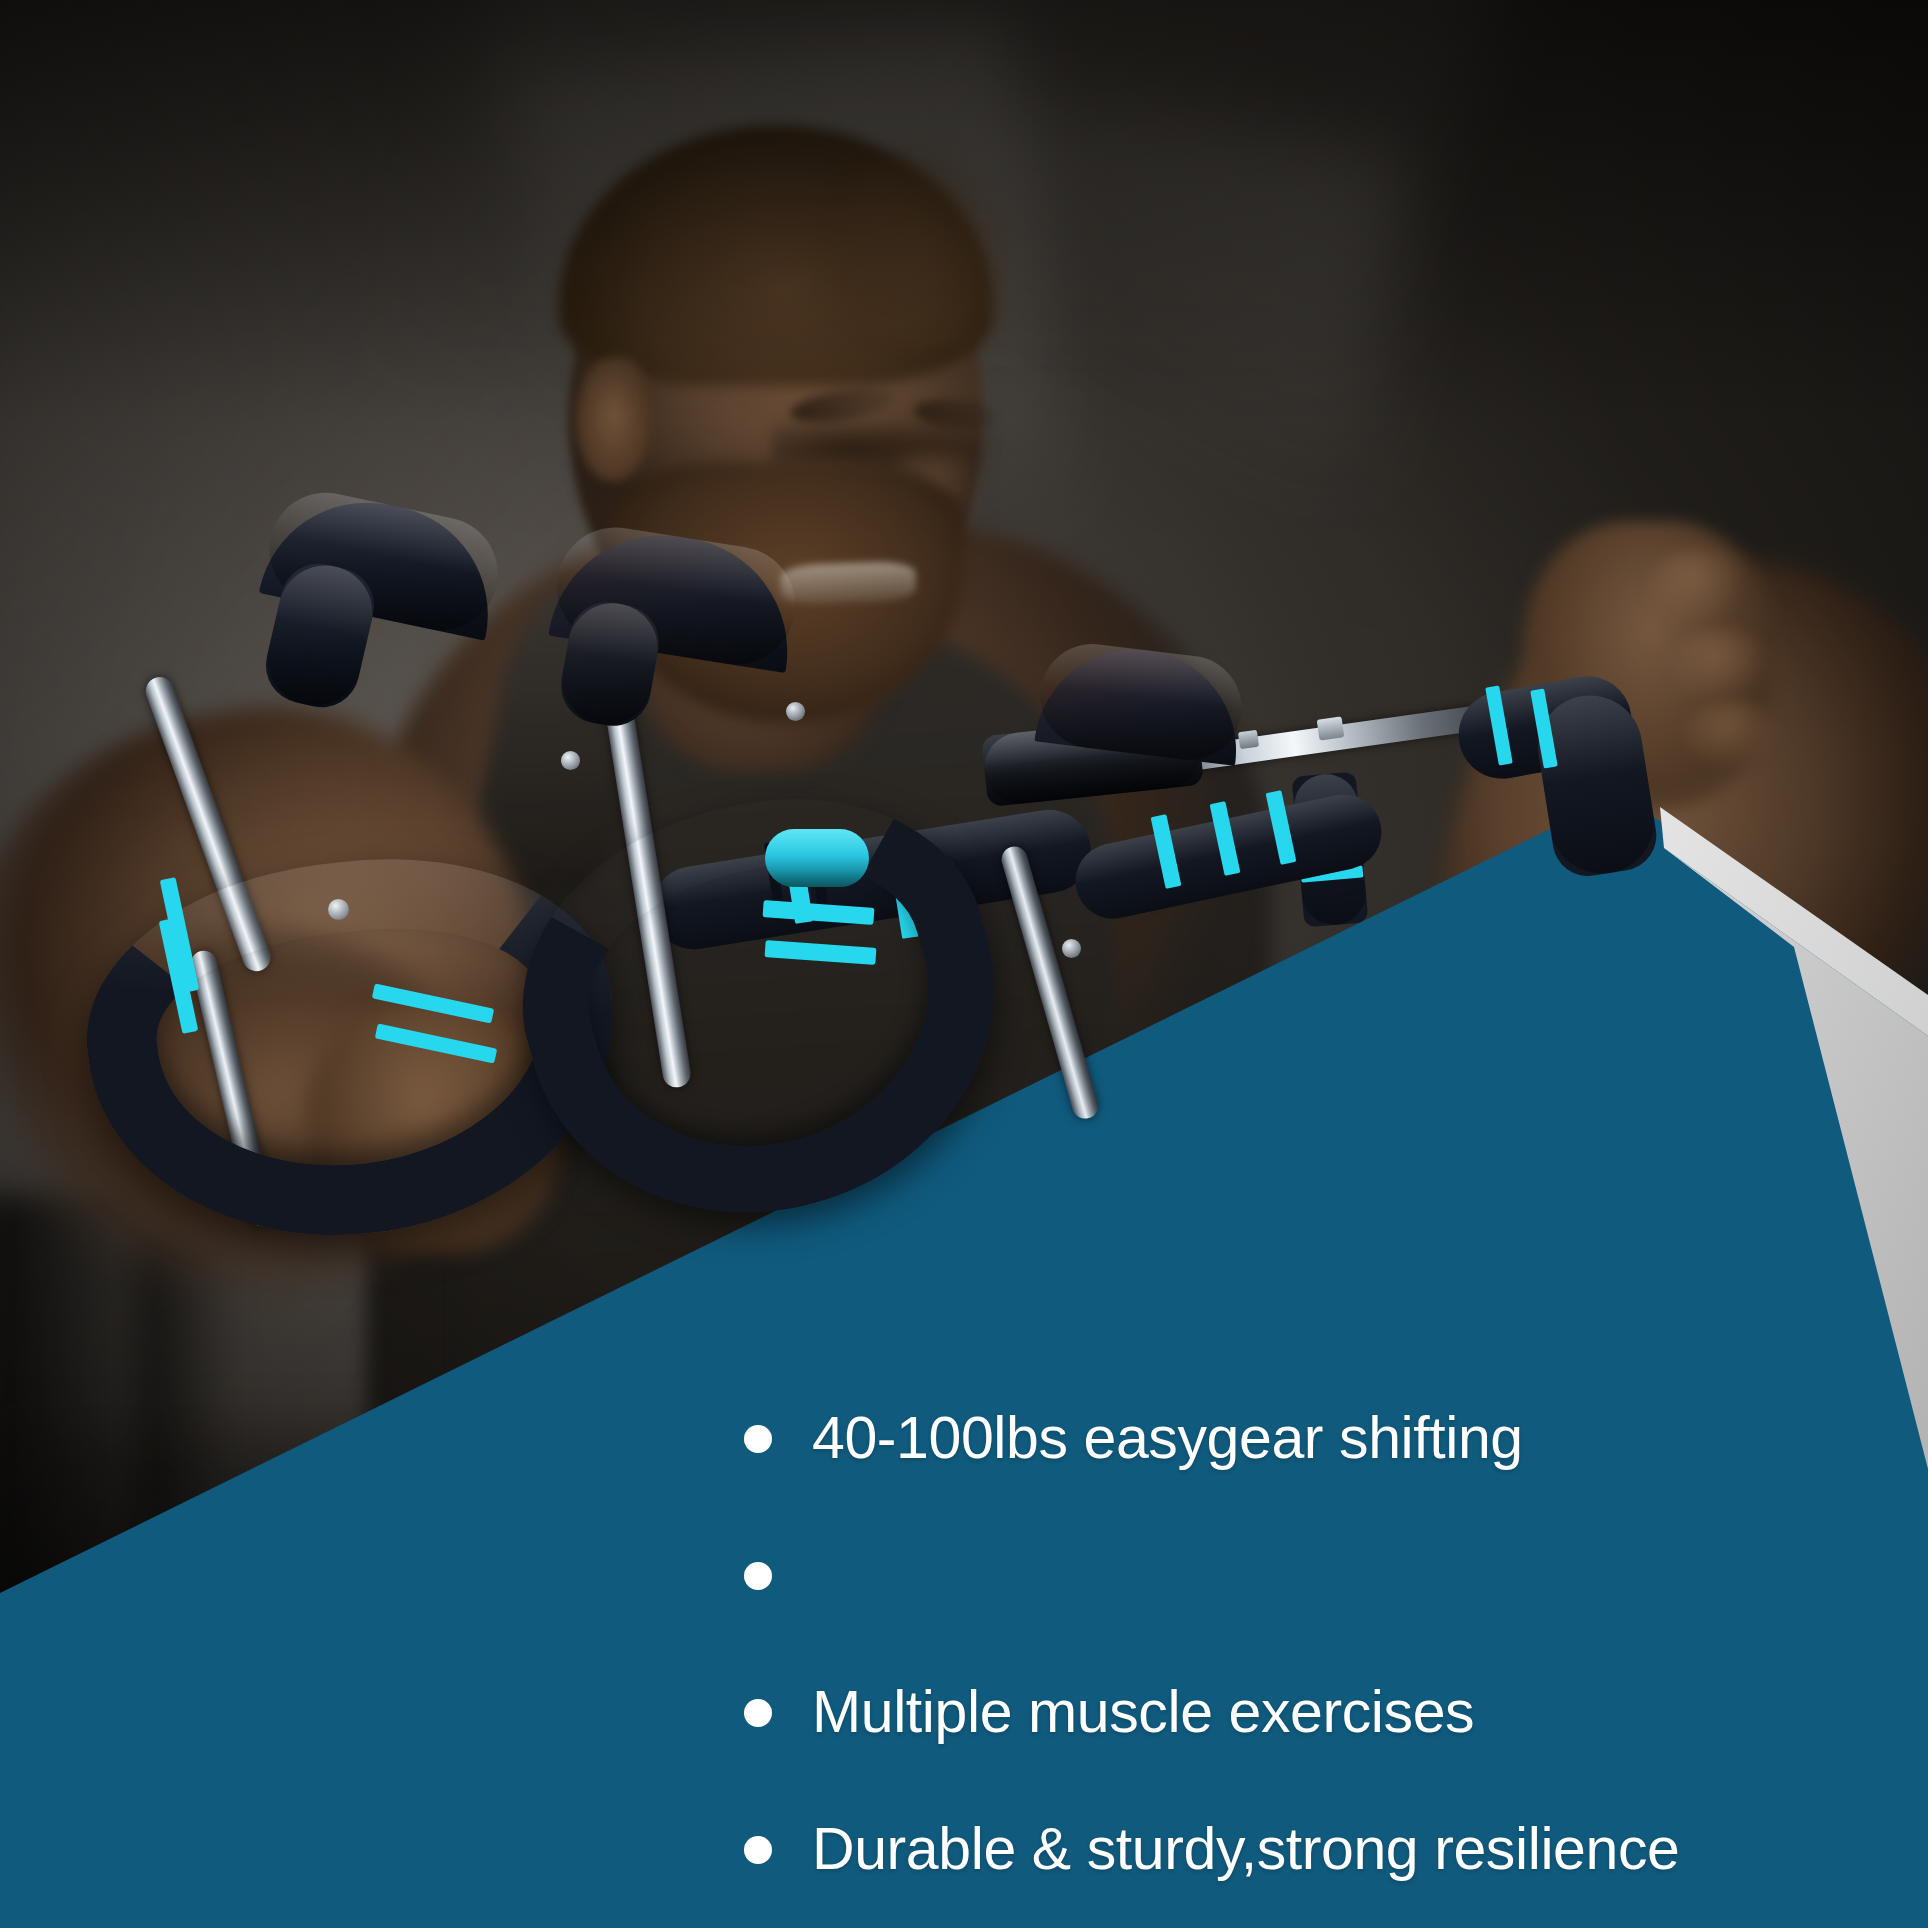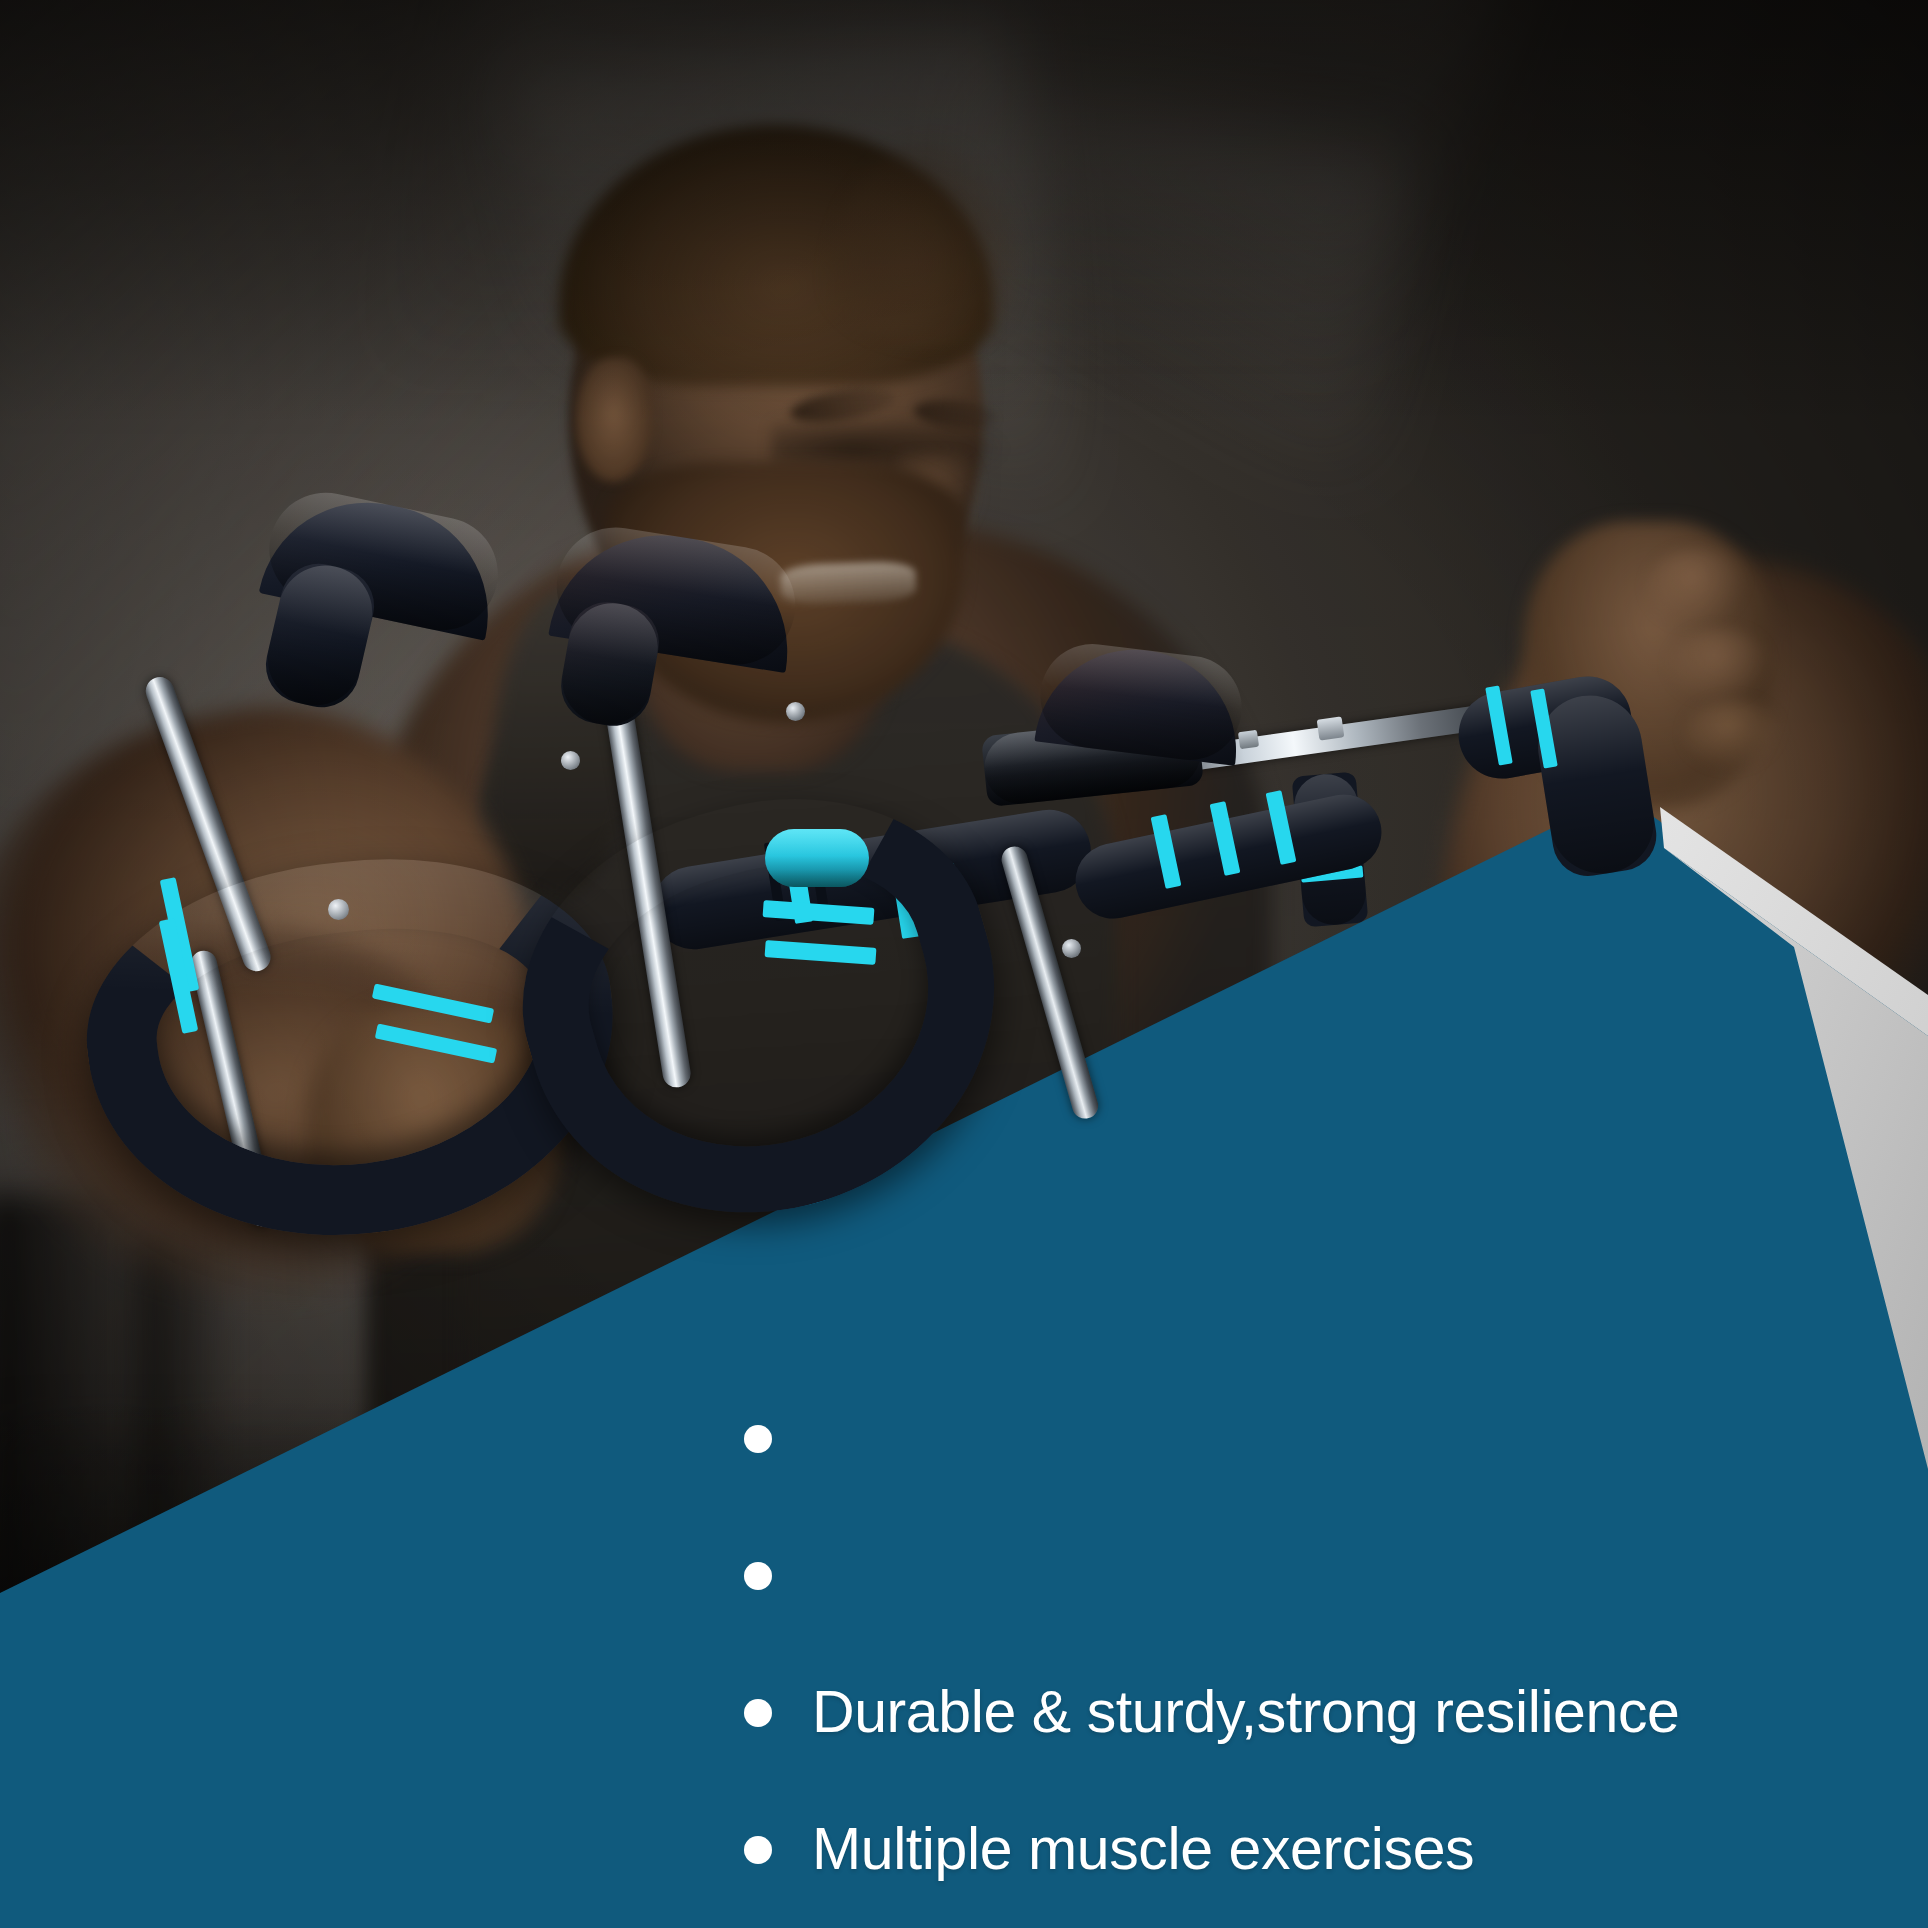--- a/index.html
+++ b/index.html
@@ -427,28 +427,29 @@
     <div class="foam" style="left:765px; top:829px; width:104px; height:58px; border-radius:941px;
                 background:linear-gradient(180deg,#3ce0f4,#1fb9d4 70%,#12909f);"></div>
     <div class="ring" style="left:763px; top:904px; width:111px; height:17px; transform:rotate(4deg); border-radius:2.8px;"></div>
     <div class="ring" style="left:765px; top:944px; width:111px; height:17px; transform:rotate(4deg); border-radius:2.8px;"></div>
   </div>
 
 
   <ul class="bullets">
     <li class="bullet-row">
       <span class="bullet-dot"></span>
+      <span class="bullet-text">40-100lbs easygear shifting</span>
     </li>
     <li class="bullet-row">
       <span class="bullet-dot"></span>
     </li>
     <li class="bullet-row">
       <span class="bullet-dot"></span>
-      <span class="bullet-text">Durable &amp; sturdy,strong resilience</span>
+      <span class="bullet-text">Multiple muscle exercises</span>
     </li>
     <li class="bullet-row">
       <span class="bullet-dot"></span>
-      <span class="bullet-text">Multiple muscle exercises</span>
+      <span class="bullet-text">Durable &amp; sturdy,strong resilience</span>
     </li>
   </ul>
 
 </div>
 
 
 </body></html>

